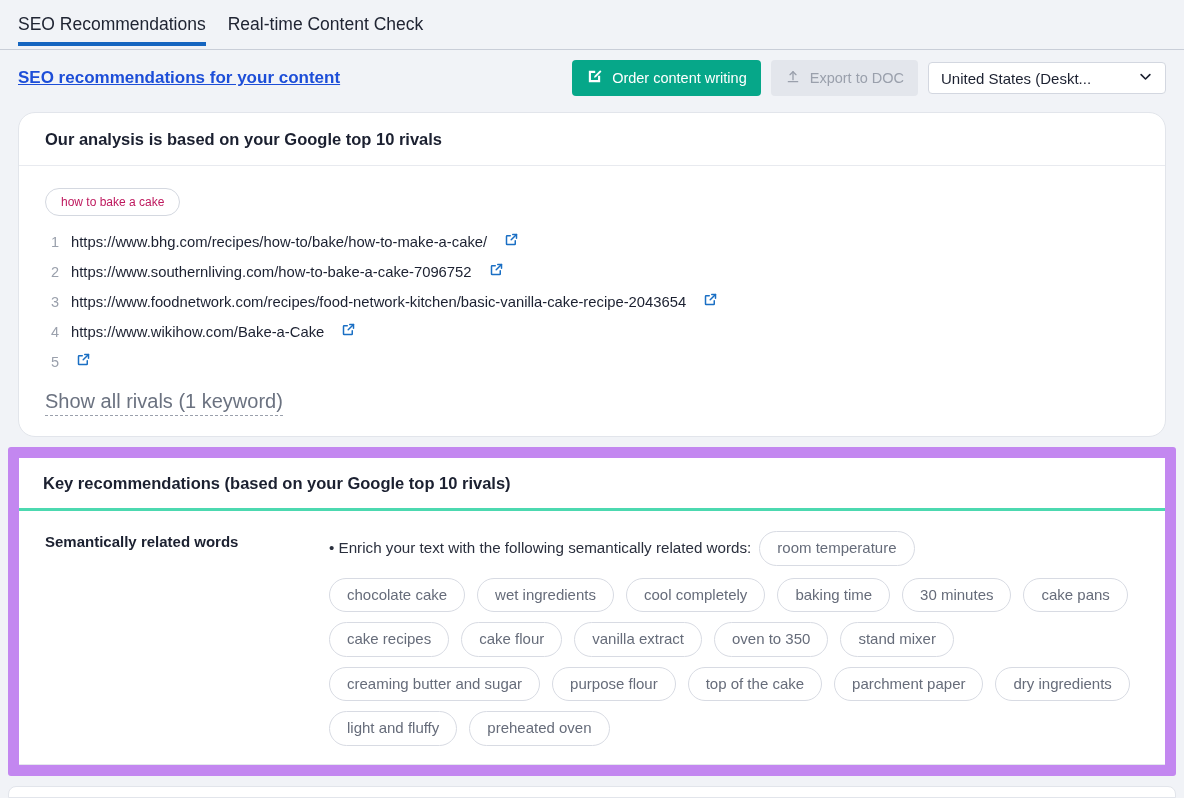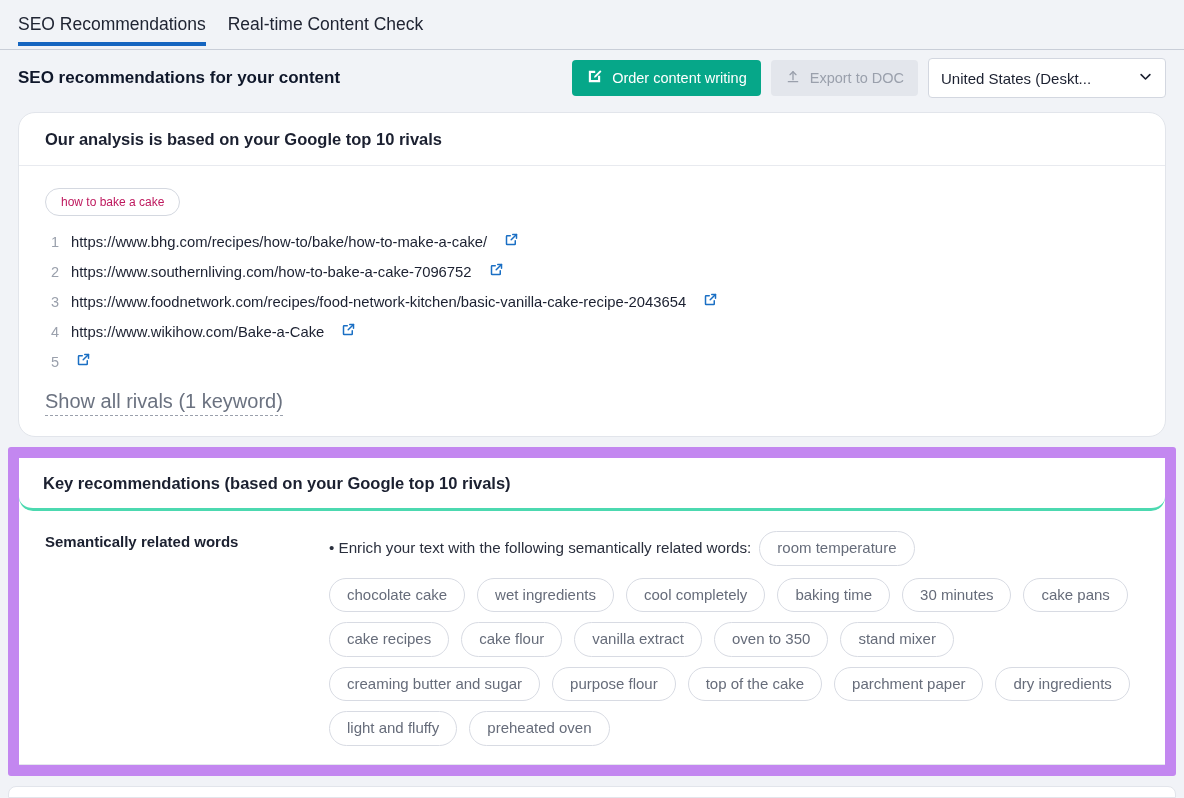--- a/index.html
+++ b/index.html
@@ -45,22 +45,23 @@
   .headerrow {
     height: 56px;
     padding: 0 18px;
     display: flex;
     align-items: center;
     background: #f1f3f7;
   }
   .page-title {
     font-size: 17px;
     font-weight: bold;
-    color: #0f172a;
+    color: #1d4ed8;
     flex: 0 0 auto;
+    text-decoration: underline;
   }
   .toolbar {
     margin-left: auto;
     display: flex;
     align-items: center;
     gap: 10px;
   }
   .btn {
     height: 36px;
     border-radius: 4px;
@@ -70,21 +71,21 @@
     padding: 0 14px;
     font-size: 14.5px;
     border: none;
     cursor: pointer;
     white-space: nowrap;
     font-family: inherit;
   }
   .btn-primary { background: #06a789; color: #ffffff; }
   .btn-disabled { background: #e3e6ec; color: #9aa0ac; cursor: default; }
   .select {
-    height: 40px;
+    height: 32px;
     min-width: 238px;
     border: 1px solid #d3d7e0;
     background: #ffffff;
     border-radius: 4px;
     display: flex;
     align-items: center;
     padding: 0 12px;
     font-size: 15px;
     color: #1b2030;
     cursor: pointer;
@@ -168,21 +169,20 @@
     border-top: none;
     border-left: none;
     border-right: none;
   }
   .card2-head {
     padding: 16px 24px 15px 24px;
     font-size: 16.5px;
     font-weight: bold;
     color: #1b2030;
     border-bottom: 3px solid #4cd9b0;
-    border-radius: 14px;
   }
   .card2-body {
     display: flex;
     padding: 20px 20px 18px 14px;
   }
   .reclabel {
     flex: 0 0 296px;
     font-size: 15px;
     font-weight: bold;
     color: #1b2030;

